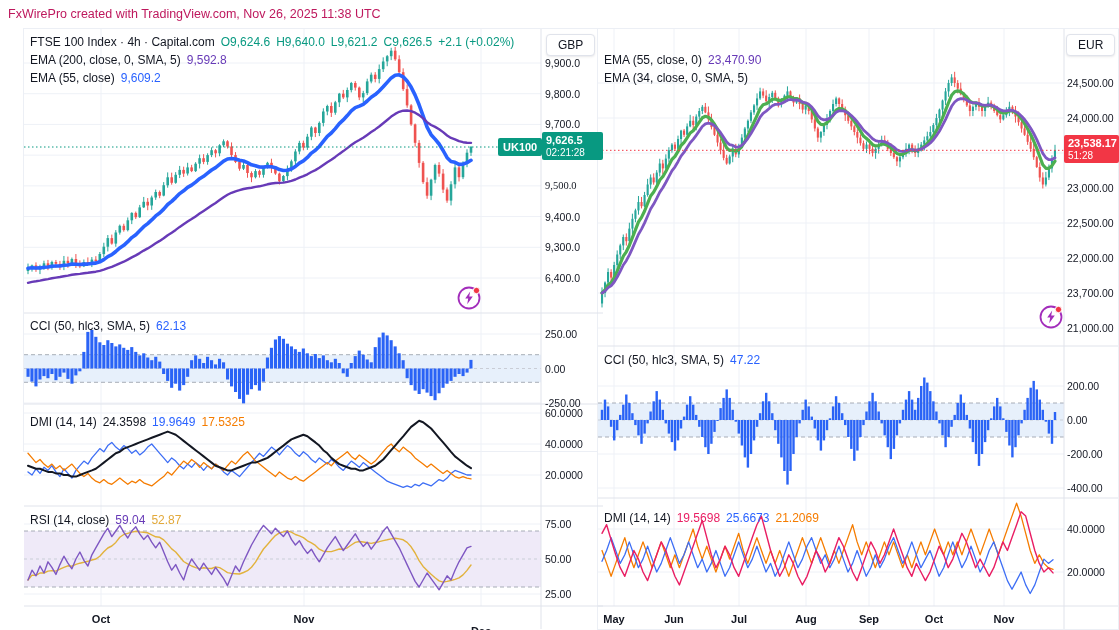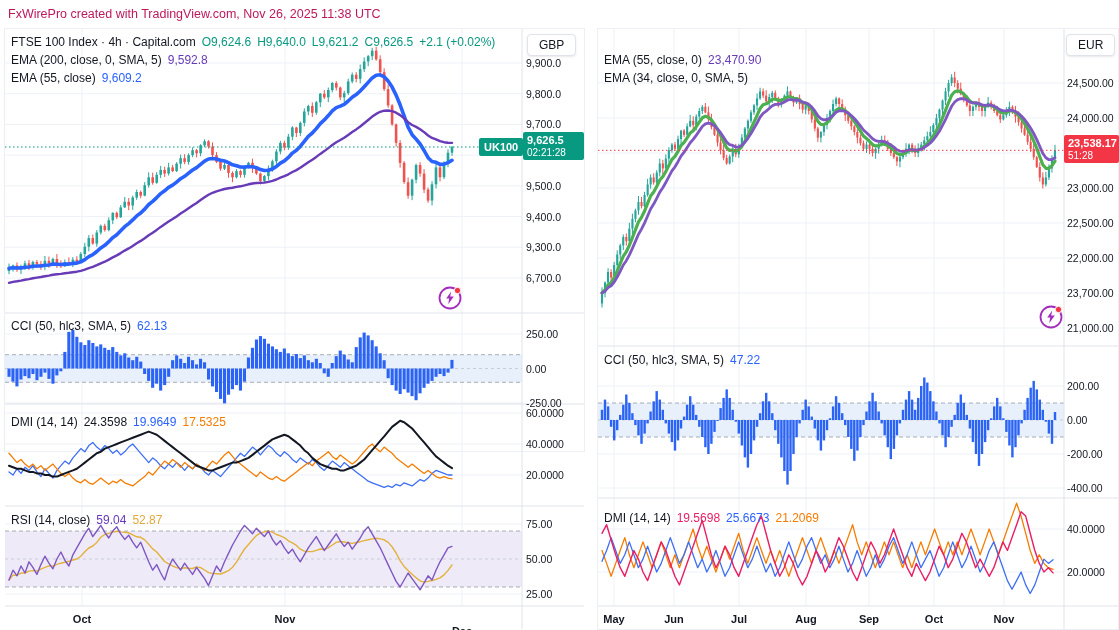--- a/index.html
+++ b/index.html
@@ -1,19 +1,19 @@
 <!DOCTYPE html>
 <html><head>
 <meta charset="utf-8">
 <style>
   html,body{margin:0;padding:0;background:#ffffff;width:1119px;height:630px;overflow:hidden;
     font-family:"Liberation Sans",sans-serif;color:#131722;-webkit-font-smoothing:antialiased}
   .hdr{position:absolute;top:7px;left:8px;font-size:12.5px;color:#be185d;white-space:nowrap}
   .panel{position:absolute;top:28px;background:#fff;border:1px solid #eceff5;box-sizing:border-box}
-  #panel-left{left:4px;width:581px;height:424px}
+  #panel-left{left:23px;width:581px;height:424px}
   #panel-right{left:597px;width:522px;height:602px}
   svg.plot{position:absolute;left:0;top:0;z-index:1}
   .legend-row{position:absolute;display:flex;gap:6px;font-size:12px;white-space:nowrap;z-index:5;align-items:baseline}
   .legend-row .lbl{color:#131722}
   .c-up{color:#089981}.c-down{color:#f23645}.c-blue{color:#2962ff}.c-purple{color:#673ab7}
   .c-orange{color:#f57c00}.c-pink{color:#e91e63}.c-yellow{color:#e2a93b}.c-black{color:#131722}
   .tick{position:absolute;font-size:10.5px;color:#131722;z-index:4;white-space:nowrap}
   .month{position:absolute;font-size:11px;font-weight:700;color:#131722;z-index:4;transform:translateX(-50%)}
   .curbtn{position:absolute;border:1px solid #e0e3eb;border-radius:4px;background:#fff;font-size:12px;
     color:#131722;padding:3px 11px;z-index:6;box-shadow:0 1px 2px rgba(106,109,120,.15);cursor:pointer}
@@ -451,24 +451,24 @@
   </div>
 
   <svg class="flashicon" style="left:431px;top:255px" width="28" height="28" viewBox="0 0 28 28">
     <circle cx="14" cy="14" r="10.5" fill="none" stroke="#a22dbb" stroke-width="1.8"></circle>
     <path d="M15.2 7.6 L10.2 14.6 H13.2 L12.2 20.2 L17.8 12.4 H14.2 Z" fill="#a22dbb"></path>
     <circle cx="21.5" cy="6.5" r="3.2" fill="#f23645" stroke="#fff" stroke-width="1"></circle>
   </svg>
 <div class="tick" style="left: 521px; top: 28px;">9,900.0</div>
     <div class="tick" style="left: 521px; top: 58.7143px;">9,800.0</div>
     <div class="tick" style="left: 521px; top: 89.4286px;">9,700.0</div>
-    <div class="tick" style="left: 521px; top: 150.857px;">9,500.0</div>
+    <div class="tick" style="left: 521px; top: 150.857px; font-family: Liberation Serif, serif;">9,500.0</div>
     <div class="tick" style="left: 521px; top: 181.571px;">9,400.0</div>
     <div class="tick" style="left: 521px; top: 212.286px;">9,300.0</div>
-    <div class="tick" style="left: 521px; top: 243px;">6,700.0</div>
+    <div class="tick" style="left: 521px; top: 243px;">6,400.0</div>
     <div class="tick" style="left: 521px; top: 299px;">250.00</div>
     <div class="tick" style="left: 521px; top: 333.5px;">0.00</div>
     <div class="tick" style="left: 521px; top: 368px;">-250.00</div>
     <div class="tick" style="left: 521px; top: 378px;">60.0000</div>
     <div class="tick" style="left: 521px; top: 409px;">40.0000</div>
     <div class="tick" style="left: 521px; top: 440px;">20.0000</div>
     <div class="tick" style="left: 521px; top: 489px;">75.00</div>
     <div class="tick" style="left: 521px; top: 524px;">50.00</div>
     <div class="tick" style="left: 521px; top: 559px;">25.00</div>
     <div class="month" style="left: 77px; top: 584px;">Oct</div>

